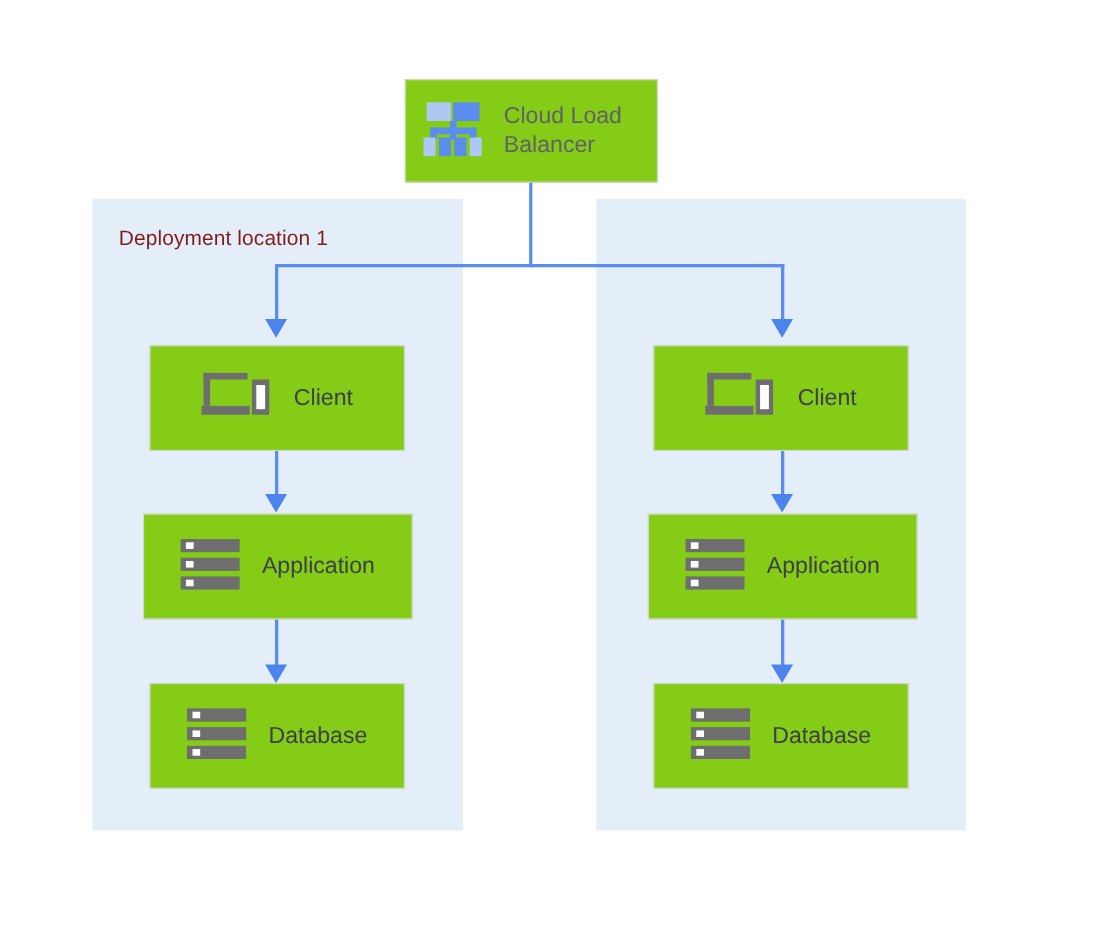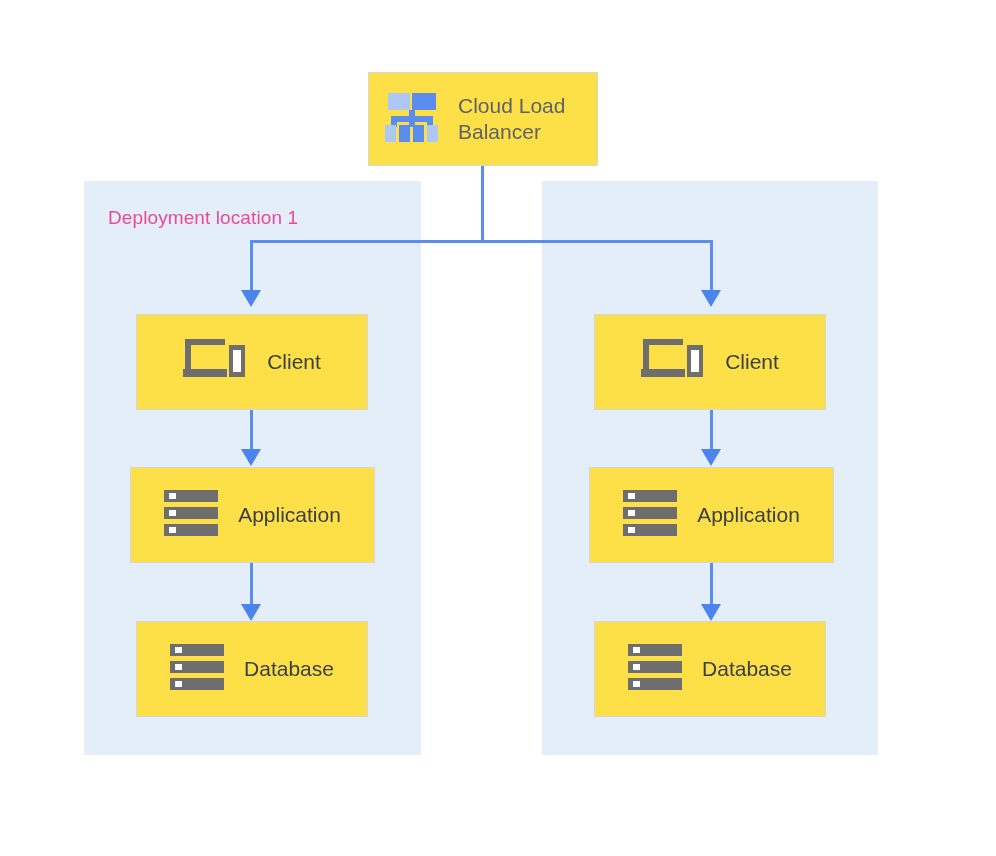--- a/index.html
+++ b/index.html
@@ -19,29 +19,29 @@
   }
 
   
   .zone {
     position: absolute;
     background: #e4eef9;
   }
   .zone-label {
     position: absolute;
     font-size: 19px;
-    color: #ec4899;
+    color: #7f1d1d;
     letter-spacing: 0.1px;
     white-space: nowrap;
   }
 
   
   .node {
     position: absolute;
-    background: #fde047;
+    background: #84cc16;
     border: 1px solid #d6d6d6;
     box-sizing: border-box;
     display: flex;
     align-items: center;
     justify-content: center;
   }
   .node-inner {
     display: flex;
     align-items: center;
     gap: 18px;

